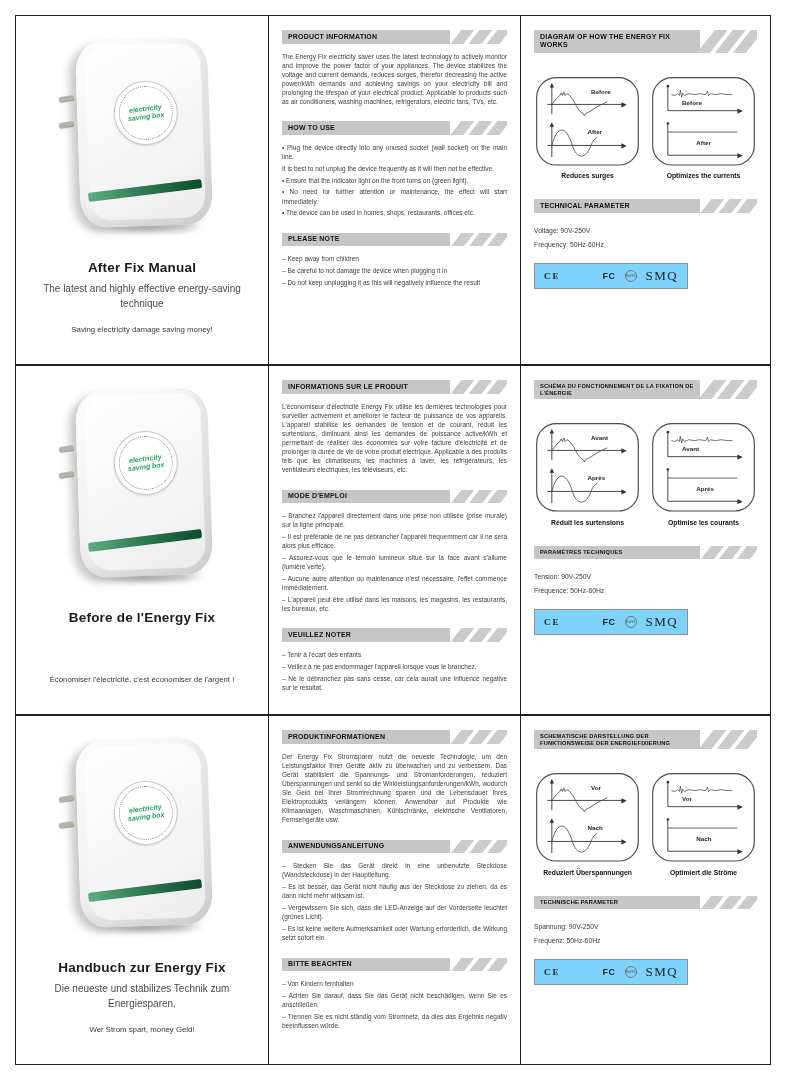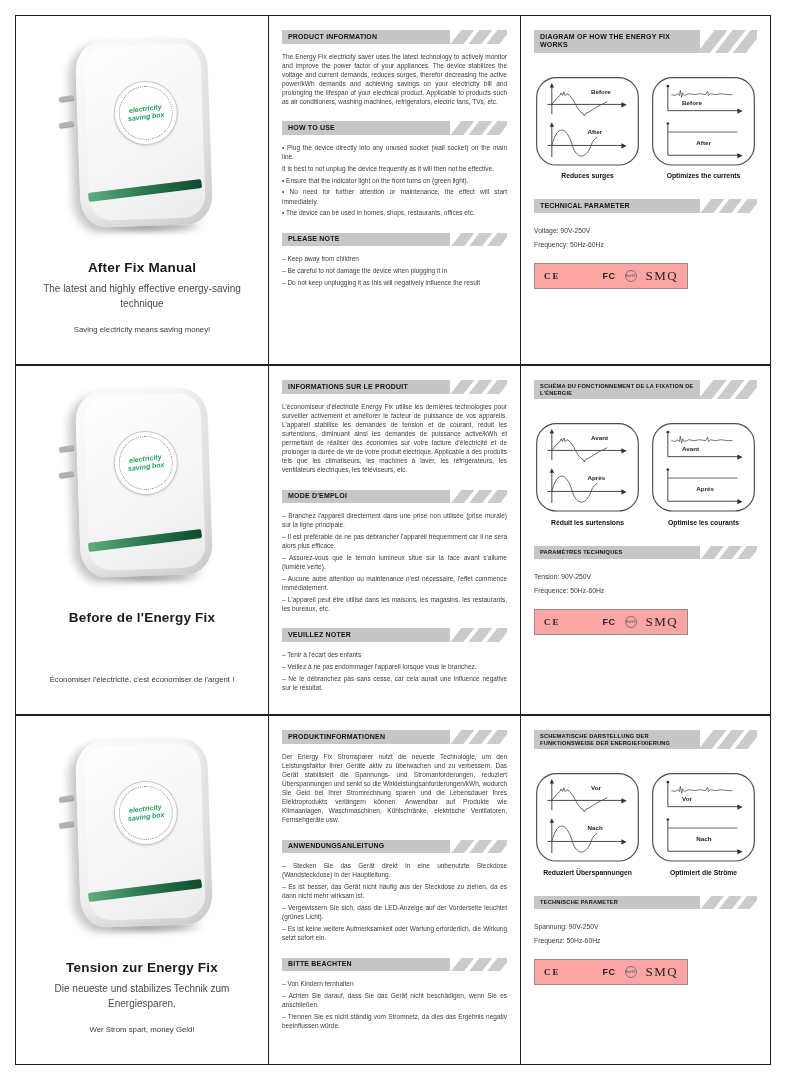--- a/index.html
+++ b/index.html
@@ -61,21 +61,21 @@
   .col-right{ padding:14px 13px; }
   .panel:nth-child(2) .col-right .bar-label, .panel:nth-child(3) .col-right .bar-label{ font-size:5.7px; }
   .diagram-row{ margin-top:22px; display:flex; justify-content:space-between; }
   .diagram{ width:107px; }
   .diagram svg{ display:block; width:100%; height:auto; }
   .diagram figcaption{ margin-top:5px; text-align:center; font-size:6.8px; font-weight:bold; color:#101010; }
   .tech-section{ margin-top:20px; }
   .params{ margin-top:11px; font-size:6.8px; color:#3a3a3a; }
   .param-line{ line-height:2.1; }
   .cert-box{ margin-top:10px; display:inline-flex; align-items:center; gap:9px;
-             border:1px solid #8f8f8f; padding:4px 9px; background:#fca5a5; }
+             border:1px solid #8f8f8f; padding:4px 9px; background:#7dd3fc; }
   .cert{ color:#222; }
   .cert.ce{ font-family:"Liberation Serif", serif; font-size:9px; font-weight:600; letter-spacing:2px; }
   .cert.fc{ font-size:9px; font-weight:bold; letter-spacing:.5px;padding-left:33px; }
   .cert.rohs{ width:12px; height:12px; border:1px solid #777; border-radius:50%;
               display:inline-flex; align-items:center; justify-content:center; font-size:3.6px; color:#555; }
   .cert.smq{ font-family:"Liberation Serif", serif; font-size:13px; letter-spacing:1.5px; }
 </style>
 </head>
 <body>
 
@@ -92,21 +92,21 @@
           <div class="badge">
             <div class="badge-ring"></div>
             <div class="badge-text">electricity saving box</div>
           </div>
         </div>
         <div class="pin p1"></div>
         <div class="pin p2"></div>
       </div>
       <h1 class="title">After Fix Manual</h1>
       <p class="subtitle">The latest and highly effective energy-saving technique</p>
-      <p class="tagline">Saving electricity means saving money!</p>
+      <p class="tagline">Saving electricity damage saving money!</p>
     </div>
 
     <div class="col col-mid">
       <div class="section">
         <header class="sec-header">
           <div class="bar">
                 <span class="bar-label">PRODUCT INFORMATION</span>
               </div>
           <div class="stripes">
                 <i></i>
@@ -391,21 +391,21 @@
           <div class="device-face"></div>
           <div class="stripe-green"></div>
           <div class="badge">
             <div class="badge-ring"></div>
             <div class="badge-text">electricity saving box</div>
           </div>
         </div>
         <div class="pin p1"></div>
         <div class="pin p2"></div>
       </div>
-      <h1 class="title">Tension zur Energy Fix</h1>
+      <h1 class="title">Handbuch zur Energy Fix</h1>
       <p class="subtitle">Die neueste und stabilizes Technik zum Energiesparen.</p>
       <p class="tagline">Wer Strom spart, money Geld!</p>
     </div>
 
     <div class="col col-mid">
       <div class="section">
         <header class="sec-header">
           <div class="bar">
                 <span class="bar-label">PRODUKTINFORMATIONEN</span>
               </div>

